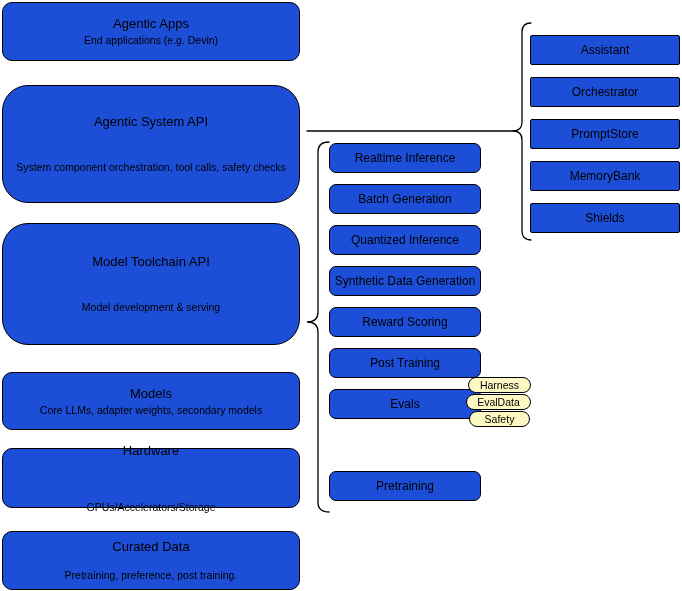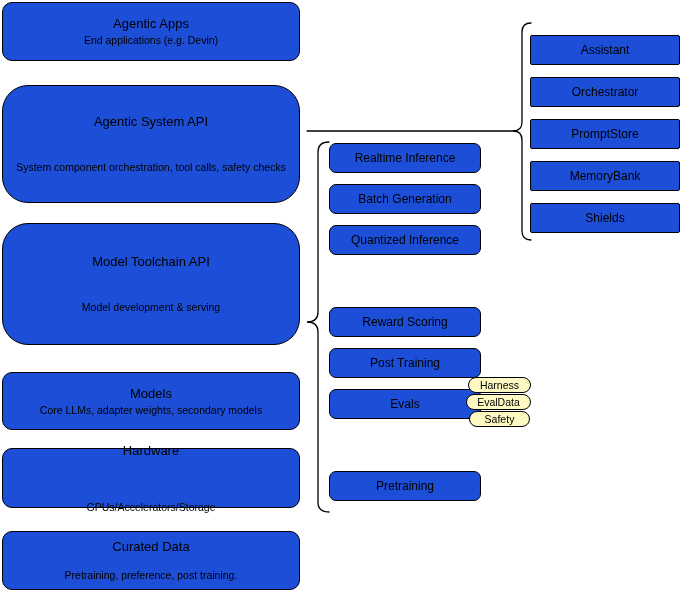--- a/index.html
+++ b/index.html
@@ -114,20 +114,21 @@
     <div class="subtitle">GPUs/Accelerators/Storage</div>
   </div>
   <div class="node lbox r10" style="top:531px;height:59px;gap:12px;">
     <div class="title">Curated Data</div>
     <div class="subtitle">Pretraining, preference, post training.</div>
   </div>
 
   <div class="node mbox" style="top:143px;">Realtime Inference</div>
   <div class="node mbox" style="top:184px;">Batch Generation</div>
   <div class="node mbox" style="top:225px;">Quantized Inference</div>
+  <div class="node mbox" style="top:266px;">Synthetic Data Generation</div>
   <div class="node mbox" style="top:307px;">Reward Scoring</div>
   <div class="node mbox" style="top:348px;">Post Training</div>
   <div class="node mbox" style="top:389px;">Evals</div>
   <div class="node mbox" style="top:471px;">Pretraining</div>
 
   <div class="pill" style="left:468px;top:377px;width:63px;">Harness</div>
   <div class="pill" style="left:466px;top:394px;width:65px;">EvalData</div>
   <div class="pill" style="left:469px;top:411px;width:61px;">Safety</div>
 
   <div class="node rbox" style="top:35px;">Assistant</div>

